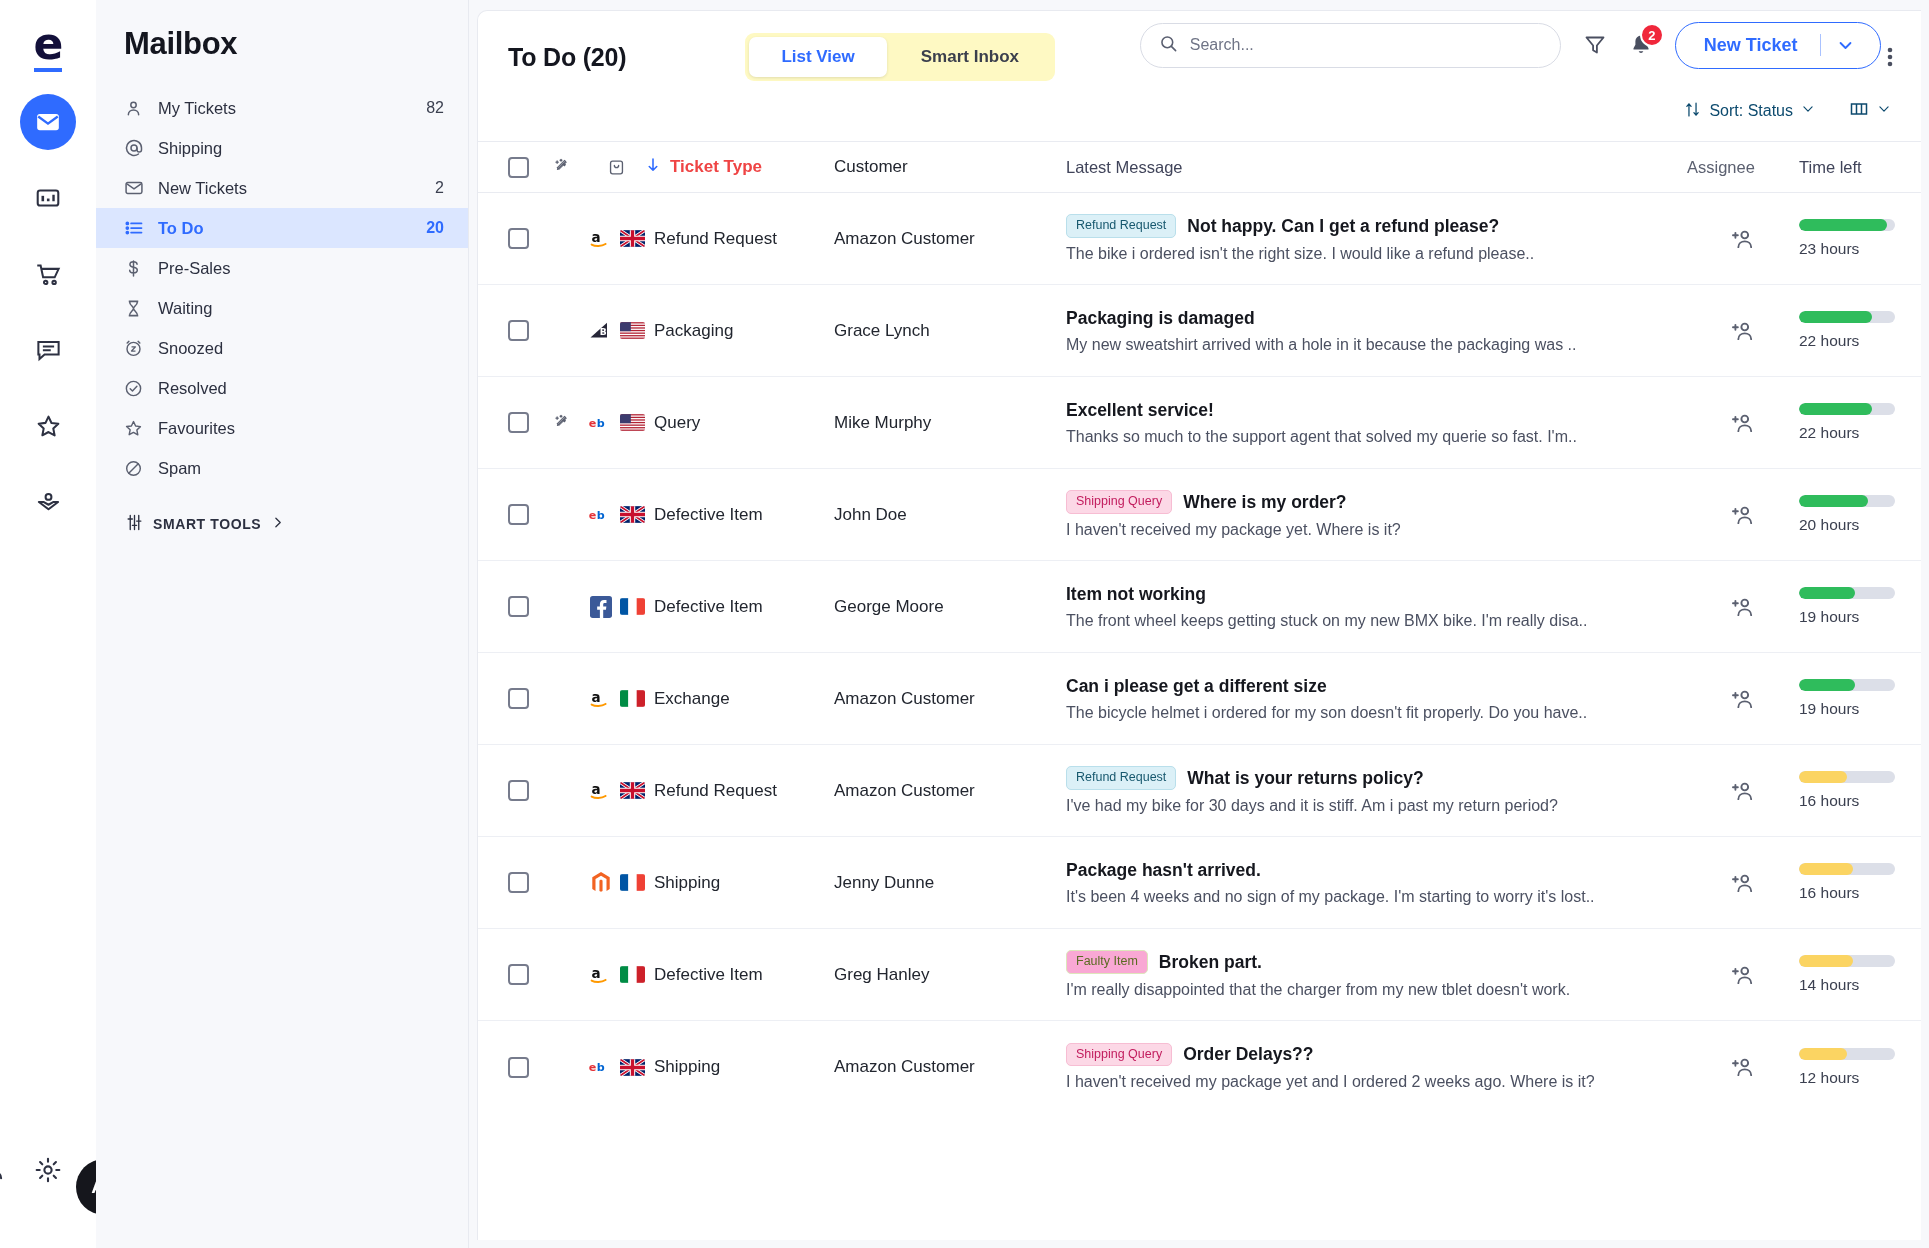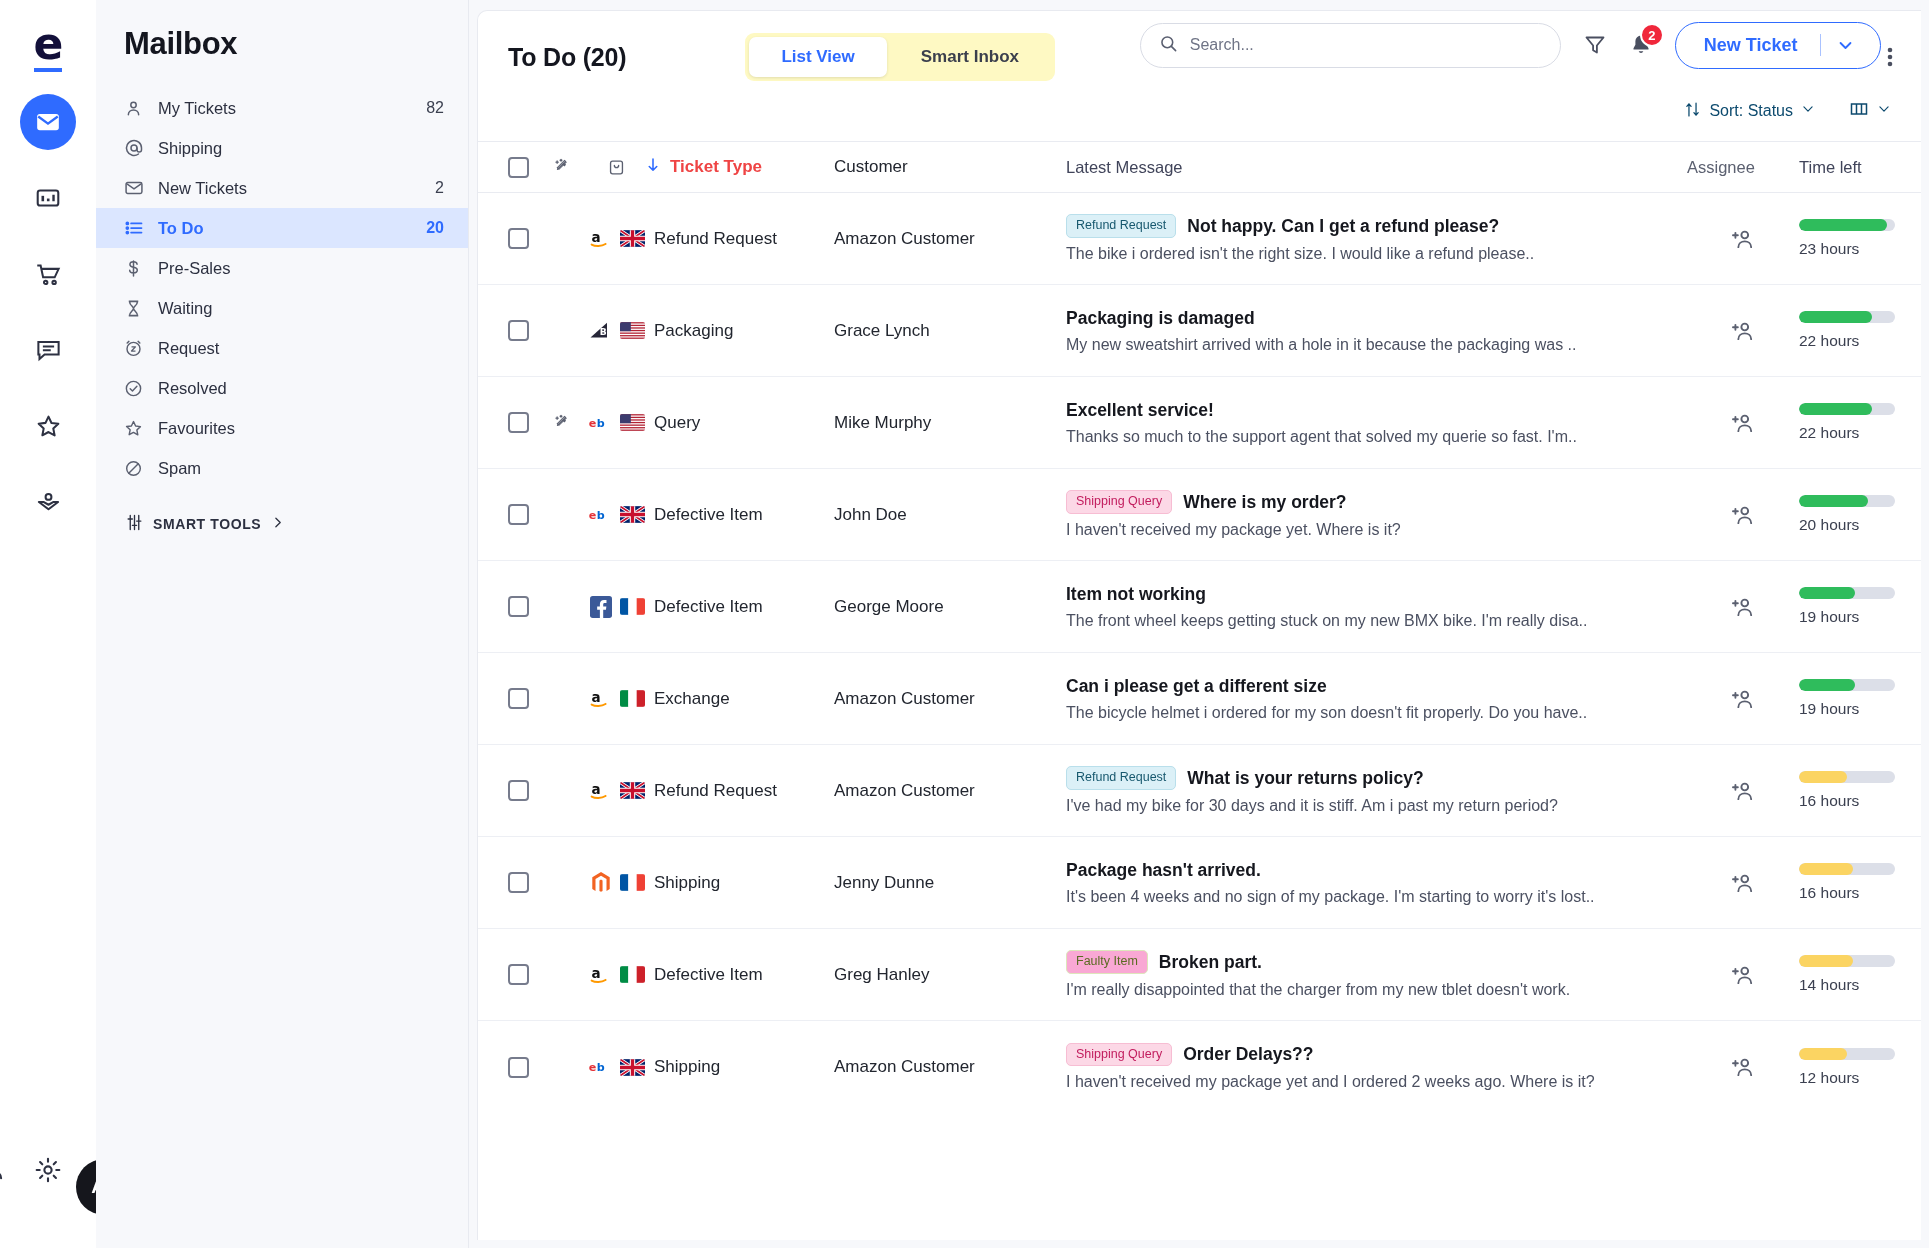--- a/index.html
+++ b/index.html
@@ -342,21 +342,21 @@
     </div>
 
     <div class="nav-item">
       <span class="nav-ico">
         <svg width="19" height="19" viewBox="0 0 24 24" fill="none" stroke="currentColor" stroke-width="1.8">
               <circle cx="12" cy="12.5" r="8.2"></circle>
               <path d="M9.5 9.8h5l-5 5.4h5" stroke-width="1.6" stroke-linejoin="round"></path>
               <path d="M4 5l2.2-2M20 5l-2.2-2" stroke-linecap="round"></path>
             </svg>
       </span>
-      <span class="nav-label">Request</span>
+      <span class="nav-label">Snoozed</span>
       <span class="nav-count"></span>
     </div>
 
     <div class="nav-item">
       <span class="nav-ico">
         <svg width="19" height="19" viewBox="0 0 24 24" fill="none" stroke="currentColor" stroke-width="1.8">
               <circle cx="12" cy="12" r="9"></circle>
               <path d="M7.8 12.3l2.9 2.9 5.6-6" stroke-linecap="round" stroke-linejoin="round"></path>
             </svg>
       </span>

